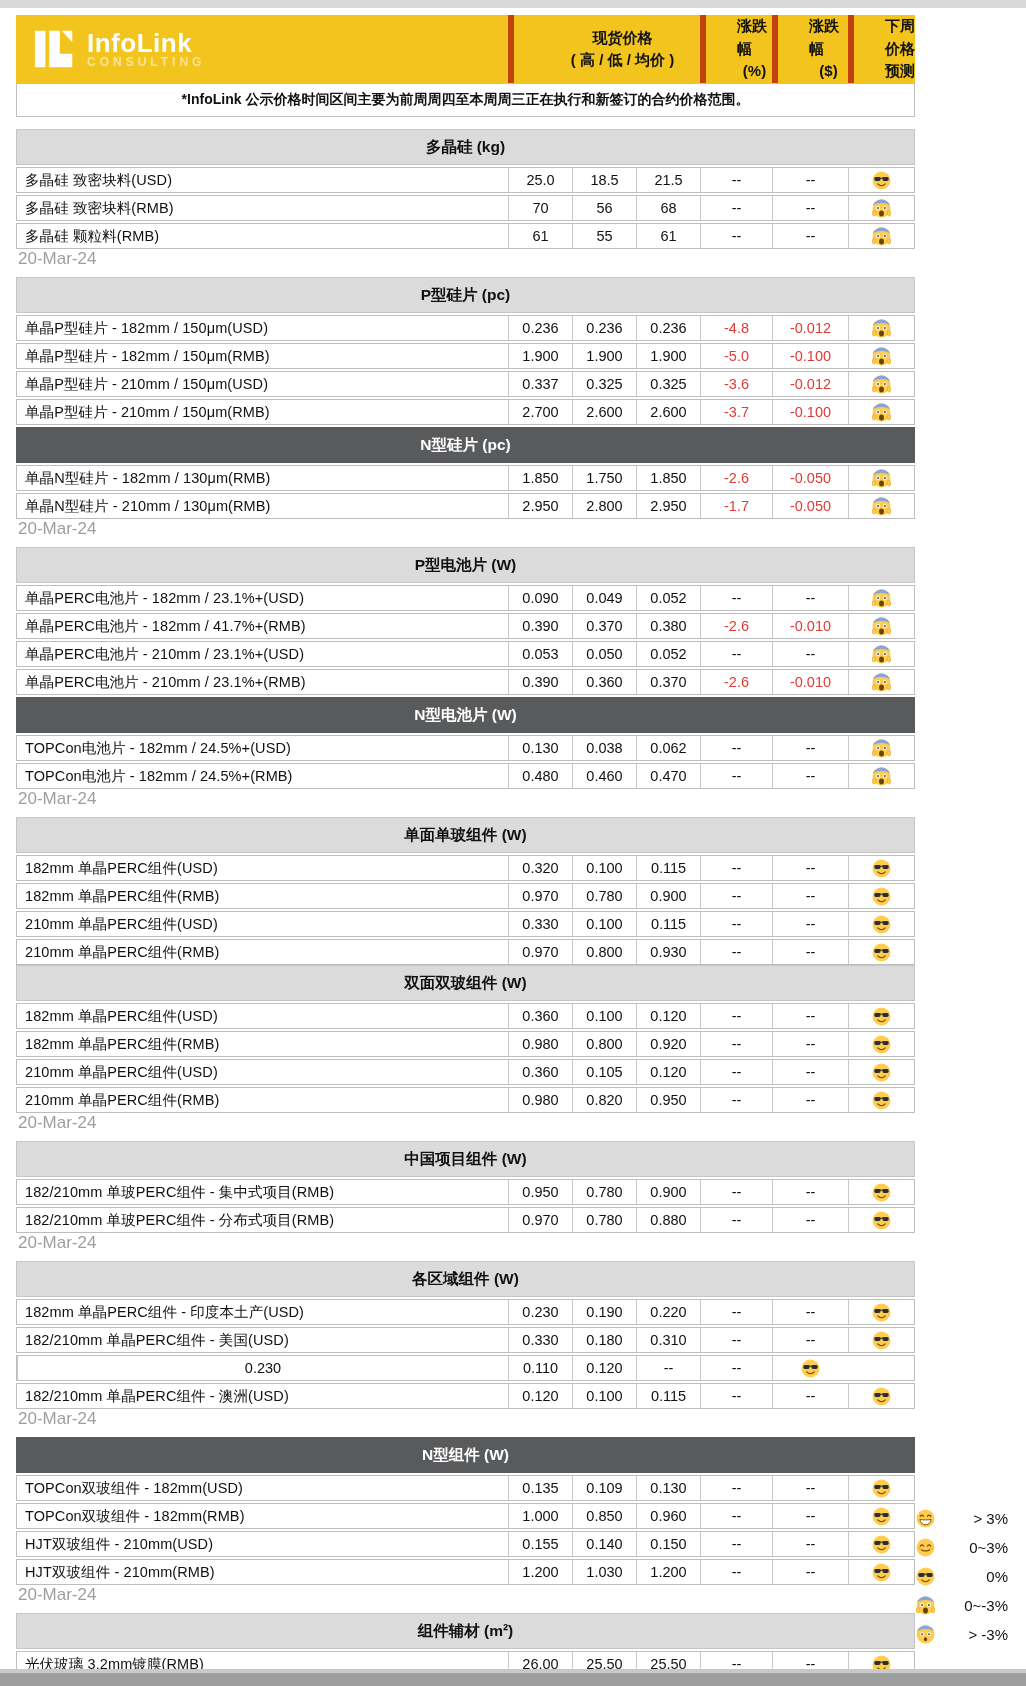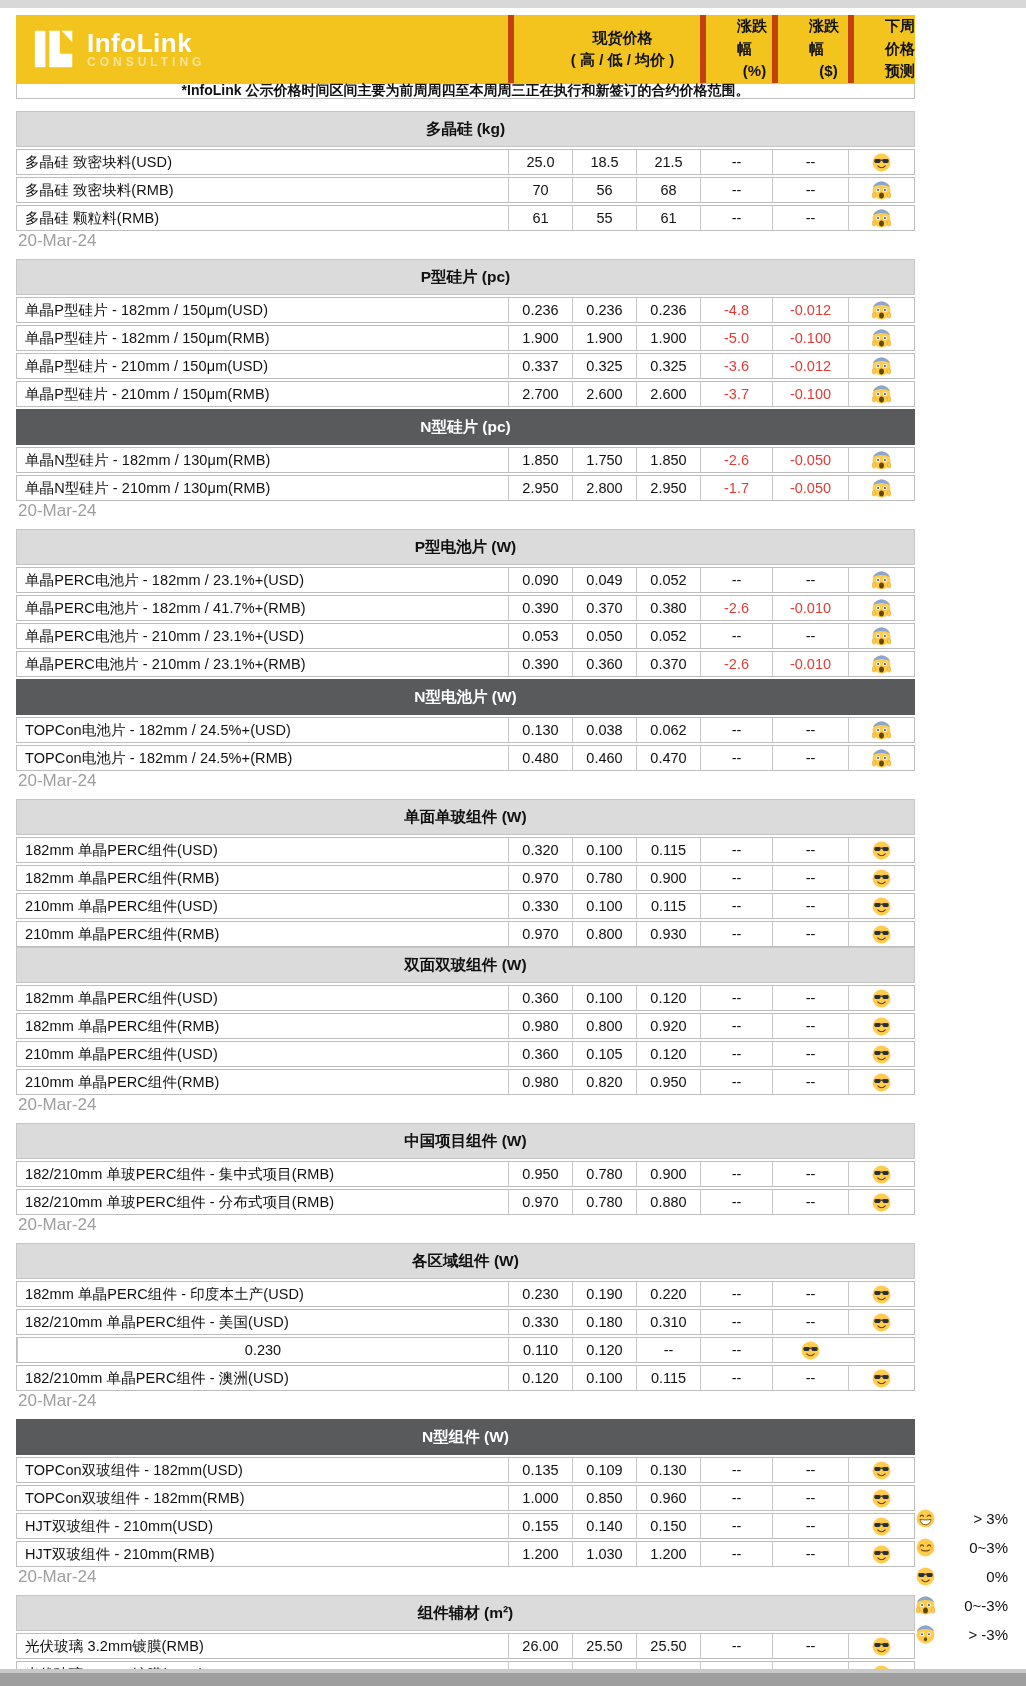--- a/index.html
+++ b/index.html
@@ -20,21 +20,21 @@
   }
   .hb-cell{display:flex;flex-direction:column;align-items:center;justify-content:center;
     font-weight:bold;font-size:15px;line-height:1.5;box-sizing:border-box;}
   .hb-cell.sep{border-left:6px solid #c2410c;padding-left:31px;}
   .hb-name{align-items:flex-start;justify-content:center;}
   .logo{display:flex;align-items:center;gap:9px;margin-left:16px;}
   .logo-brand{color:#fff;font-weight:bold;font-size:26px;letter-spacing:.5px;line-height:1;}
   .logo-sub{color:rgba(255,255,255,.55);font-size:12px;letter-spacing:4px;line-height:1;}
 
   .note-row{
-    height:16px;box-sizing:border-box;border:1px solid #bfbfbf;background:#fff;
+    height:34px;box-sizing:border-box;border:1px solid #bfbfbf;background:#fff;
     display:flex;align-items:center;justify-content:center;
     font-weight:bold;font-size:14px;
   }
 
   .section-block{margin-top:12px;}
   .sec-header{
     height:36px;box-sizing:border-box;display:flex;align-items:center;justify-content:center;
     font-weight:bold;font-size:15.5px;
   }
   .sec-header.light{background:var(--seclight,#DBDBDB);color:#111;border:1px solid #c6c6c6;}

